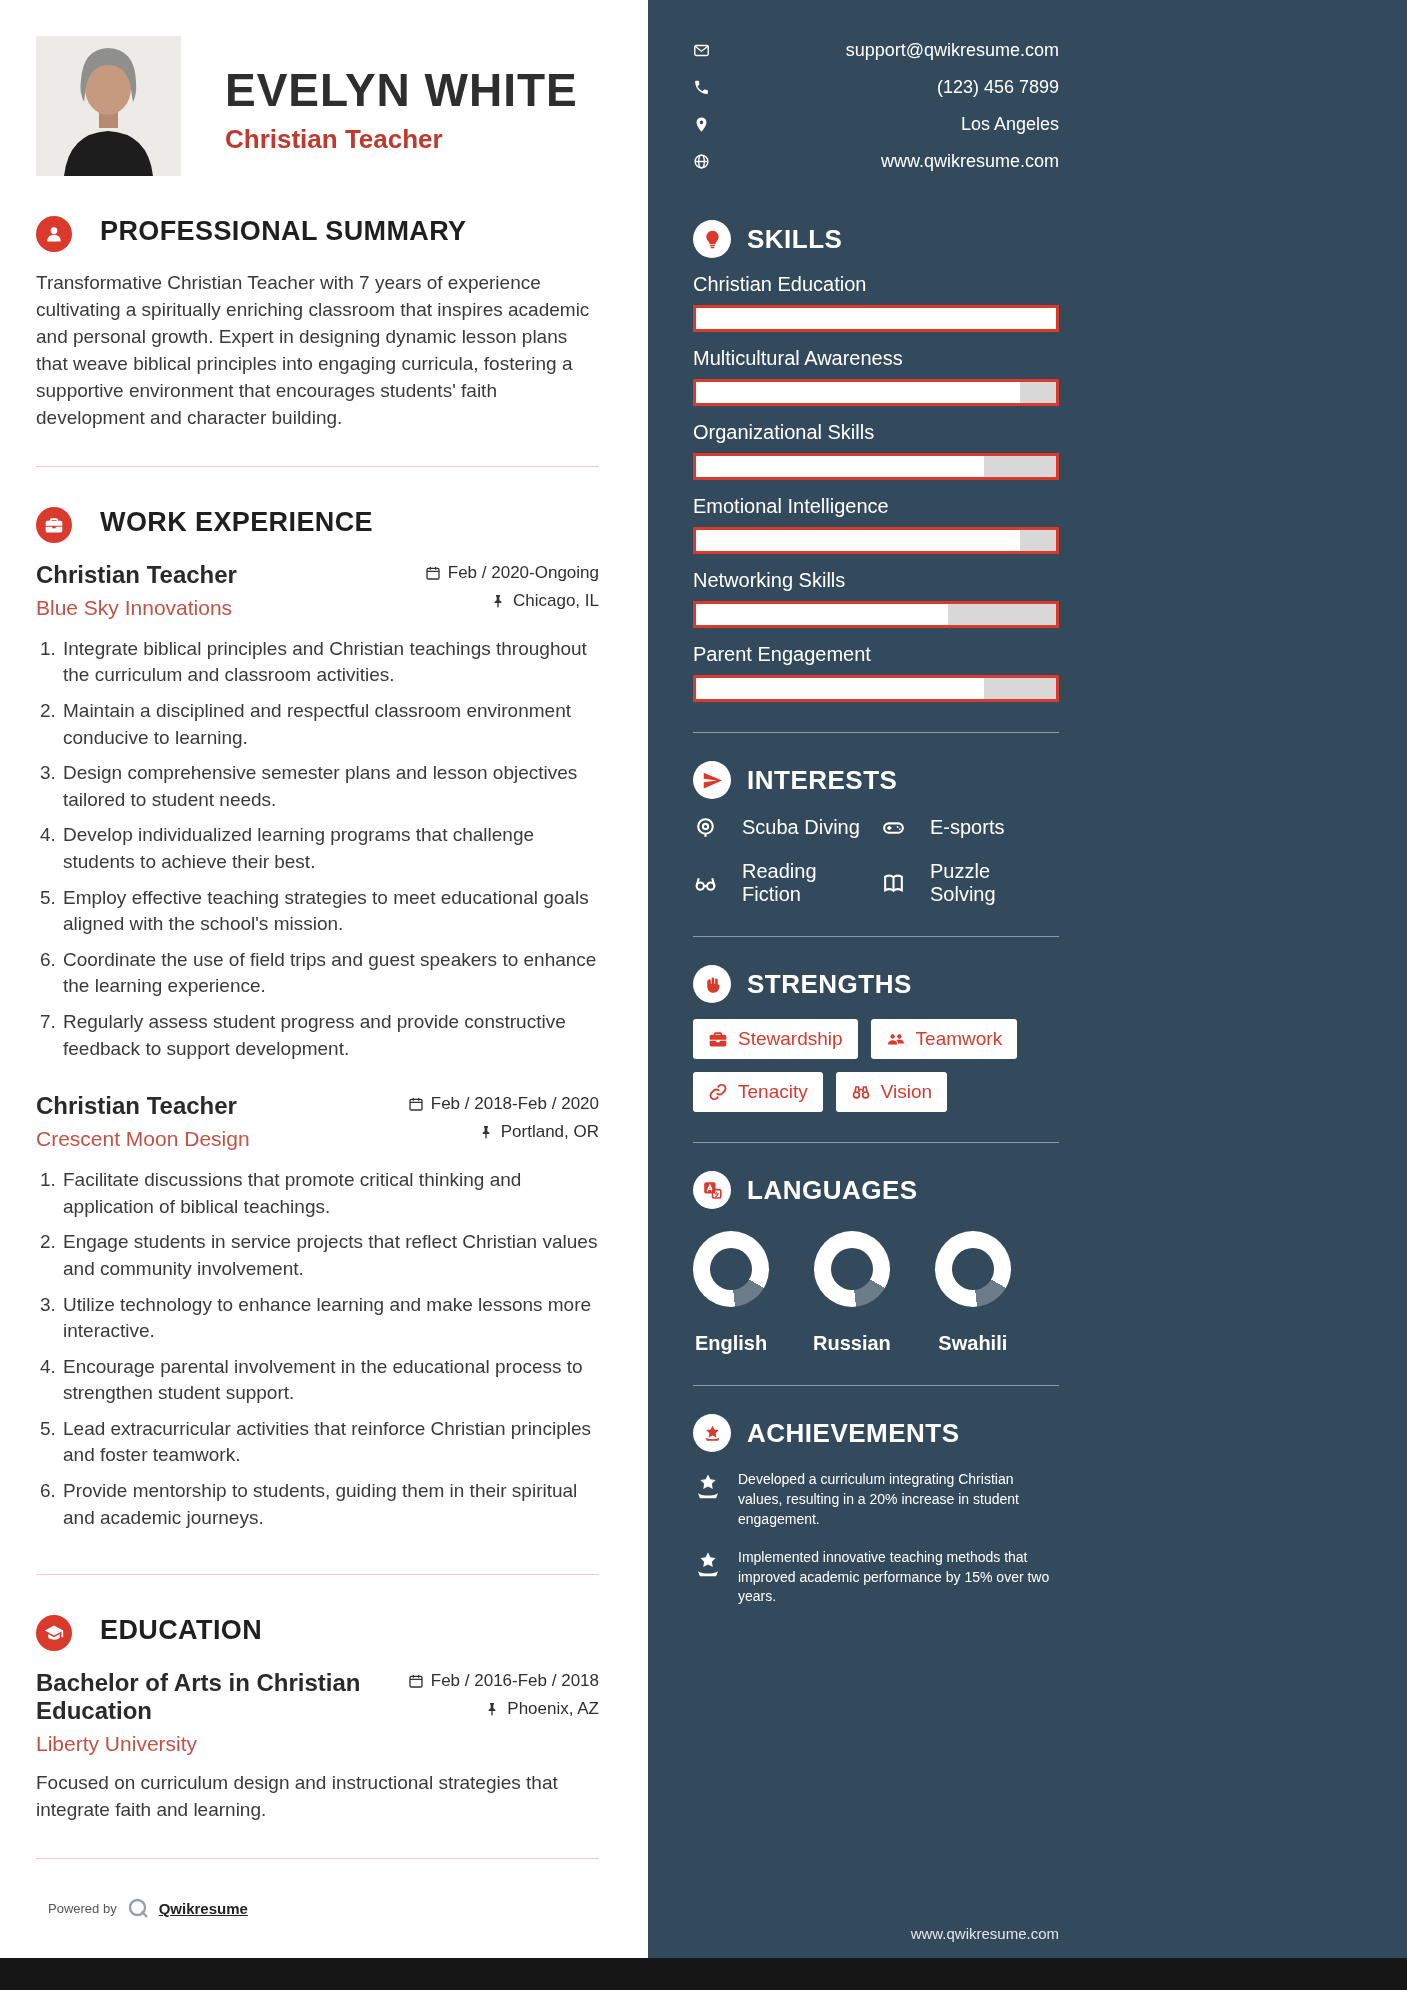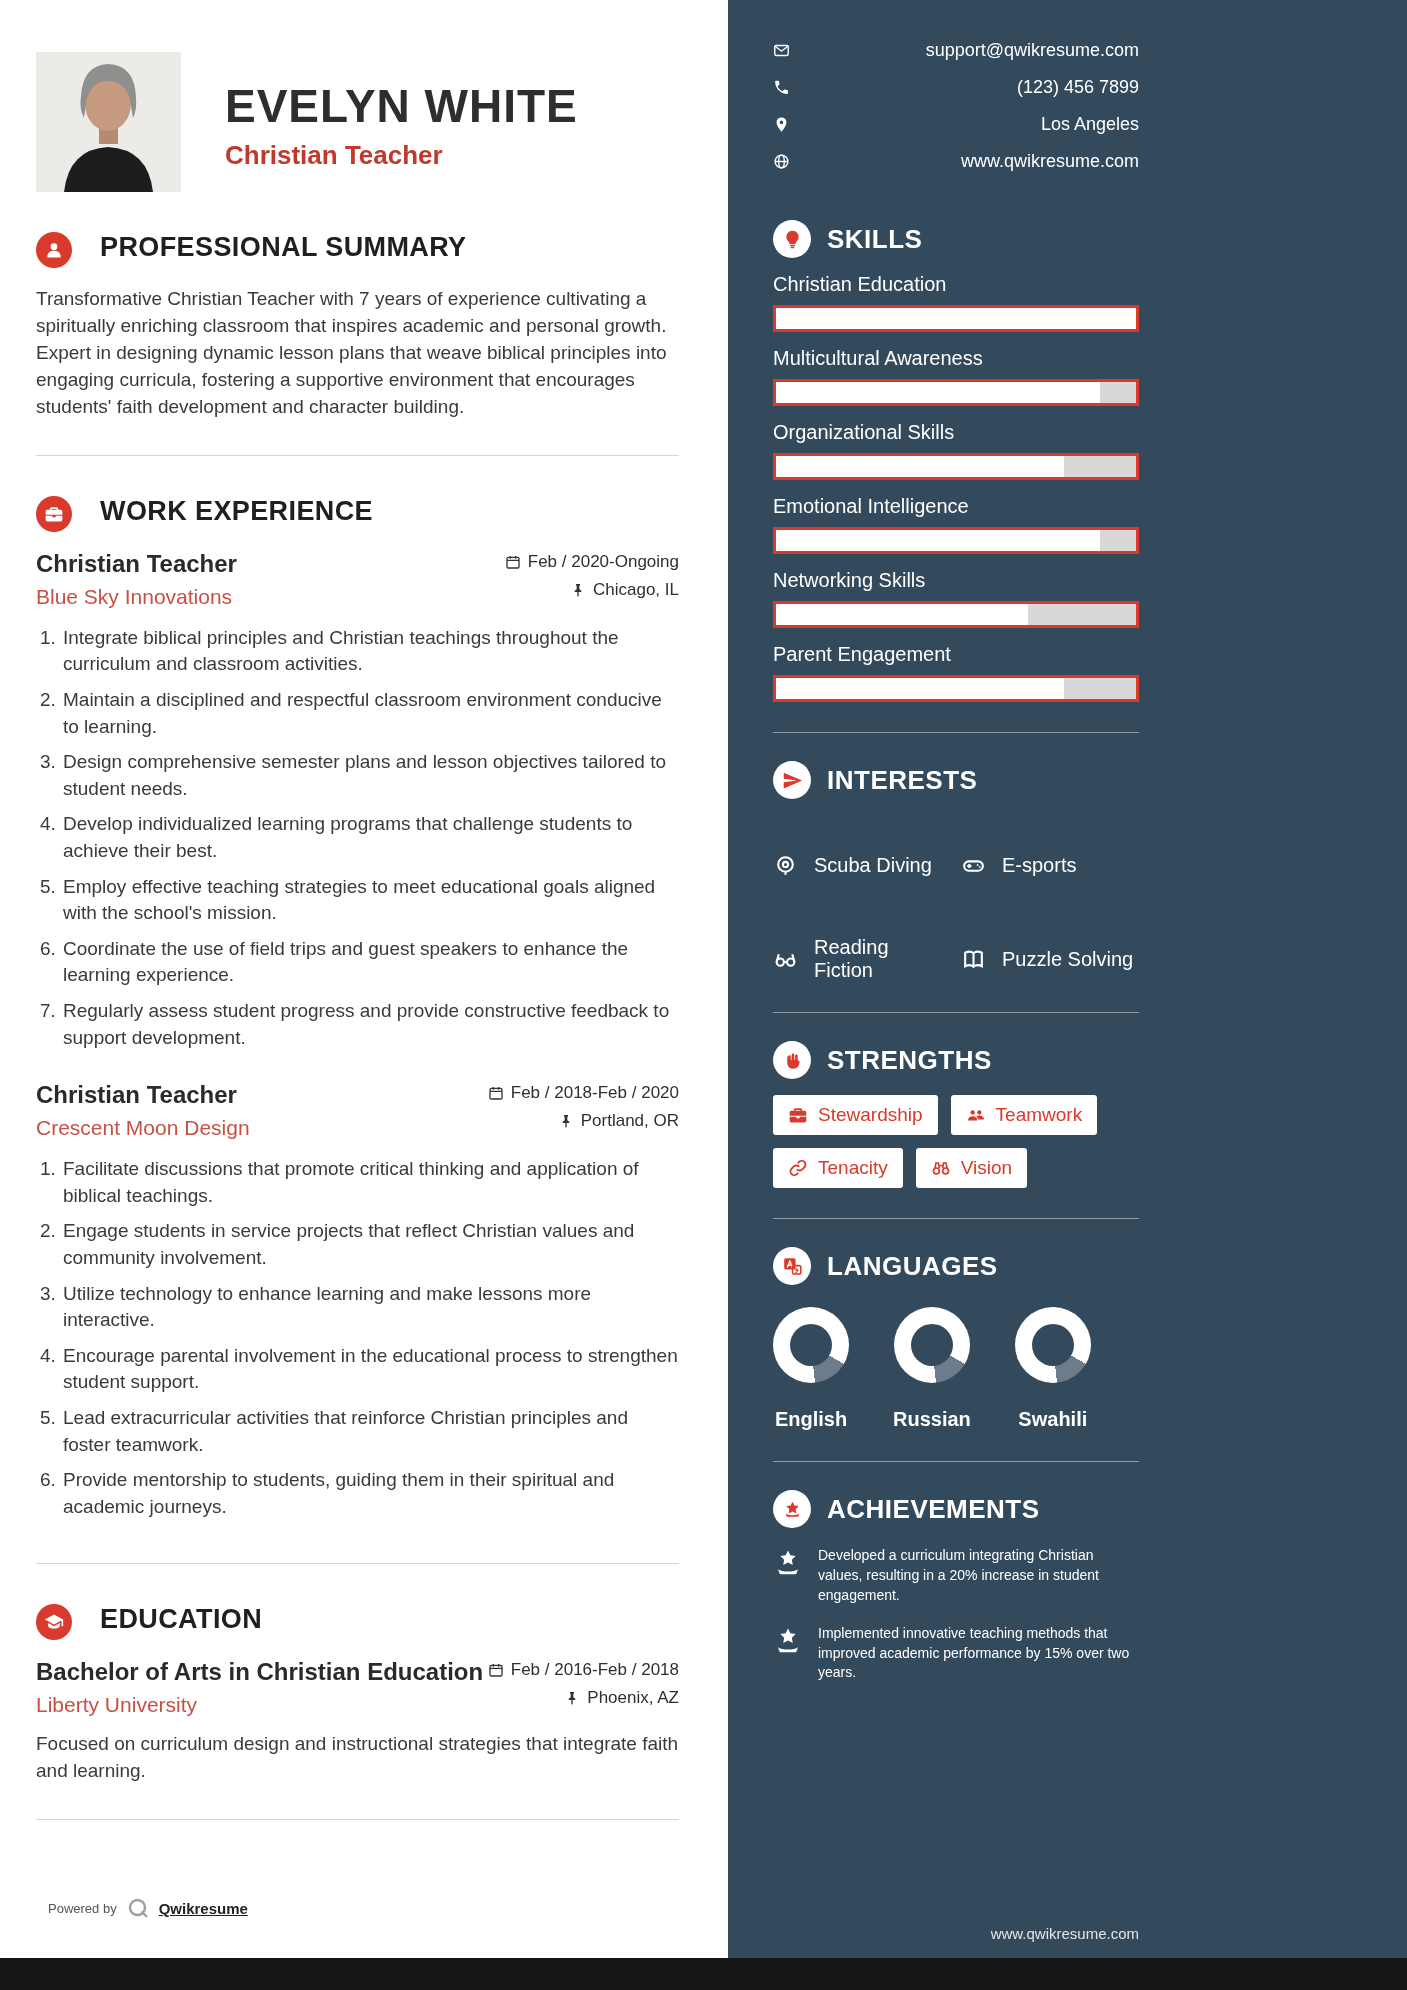--- a/index.html
+++ b/index.html
@@ -13,23 +13,23 @@
   .canvas {
     width: 1407px;
     min-height: 1990px;
     position: relative;
     display: flex;
     align-items: stretch;
   }
 
   
   .main {
-    width: 728px;
+    width: 648px;
     background: #ffffff;
-    padding: 52px 49px 70px 36px;
+    padding: 36px 49px 70px 36px;
     display: flex;
     flex-direction: column;
   }
   .resume-header { display: flex; gap: 44px; margin-bottom: 34px; }
   .photo {
     width: 145px; height: 140px; flex-shrink: 0;
     overflow: hidden; background: #edebe8;
   }
   .photo svg { display: block; width: 100%; height: 100%; }
   .name-block { padding-top: 30px; }
@@ -98,21 +98,21 @@
   .skill { margin-top: 15px; }
   .skill-label { font-size: 20px; margin-bottom: 9px; }
   .skill-bar {
     height: 27px; border: 3px solid #d93a2c; background: #d8d8d8;
   }
   .skill-fill { height: 100%; background: #ffffff; width: calc(var(--p) * 1%); }
 
   .sb-divider { border: none; border-top: 1px solid rgba(255,255,255,.45); margin: 30px 0 28px; }
 
   .interests-grid { display: grid; grid-template-columns: 1fr 1fr; row-gap: 20px; column-gap: 10px; margin-top: 16px; }
-  .interest-item { display: flex; align-items: center; gap: 16px; font-size: 20px; margin-top: 38px; }
+  .interest-item { display: flex; align-items: center; gap: 24px; font-size: 20px; }
   .interest-item svg { width: 25px; height: 25px; color: #fff; flex-shrink: 0; }
 
   .chips { display: flex; flex-wrap: wrap; gap: 13px; margin-top: 16px; }
   .chip {
     background: #ffffff; color: #d93a2c; border-radius: 3px;
     display: inline-flex; align-items: center; gap: 10px;
     padding: 9px 15px; font-size: 19px; font-weight: 500;
   }
   .chip svg { width: 20px; height: 20px; }
 

